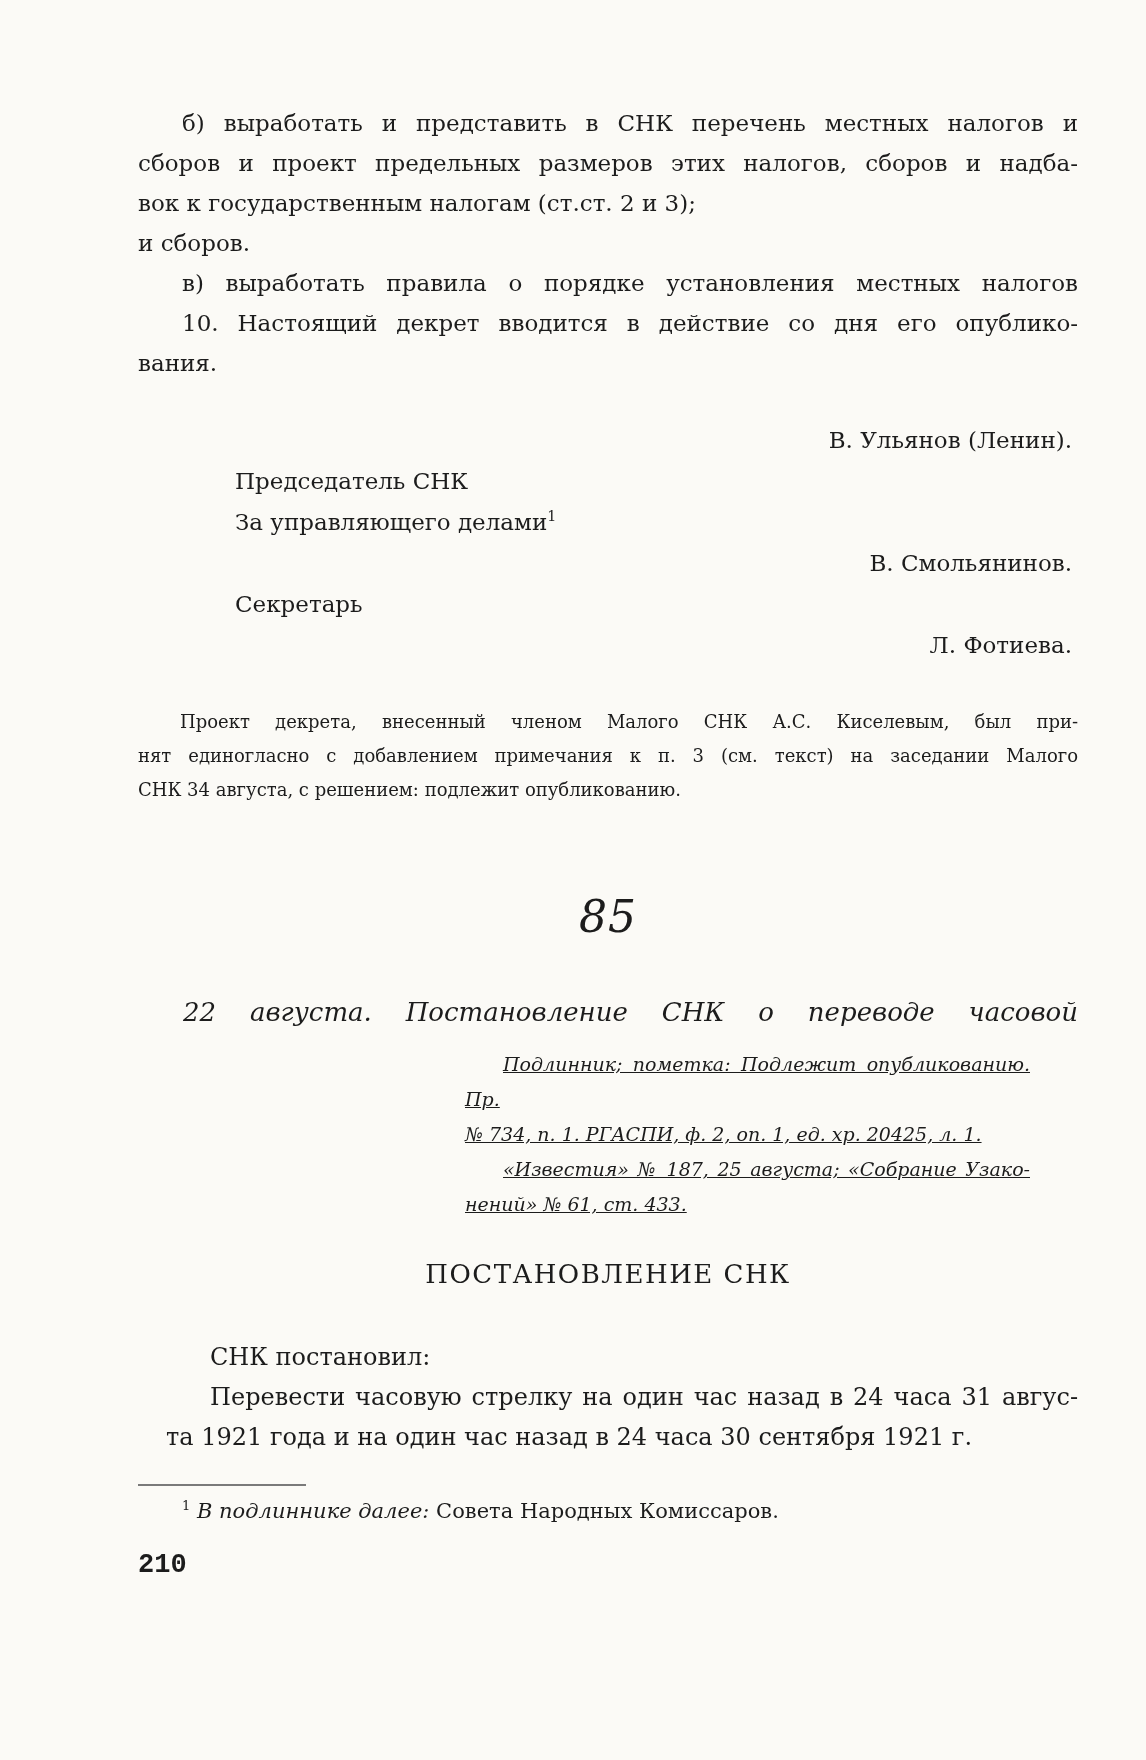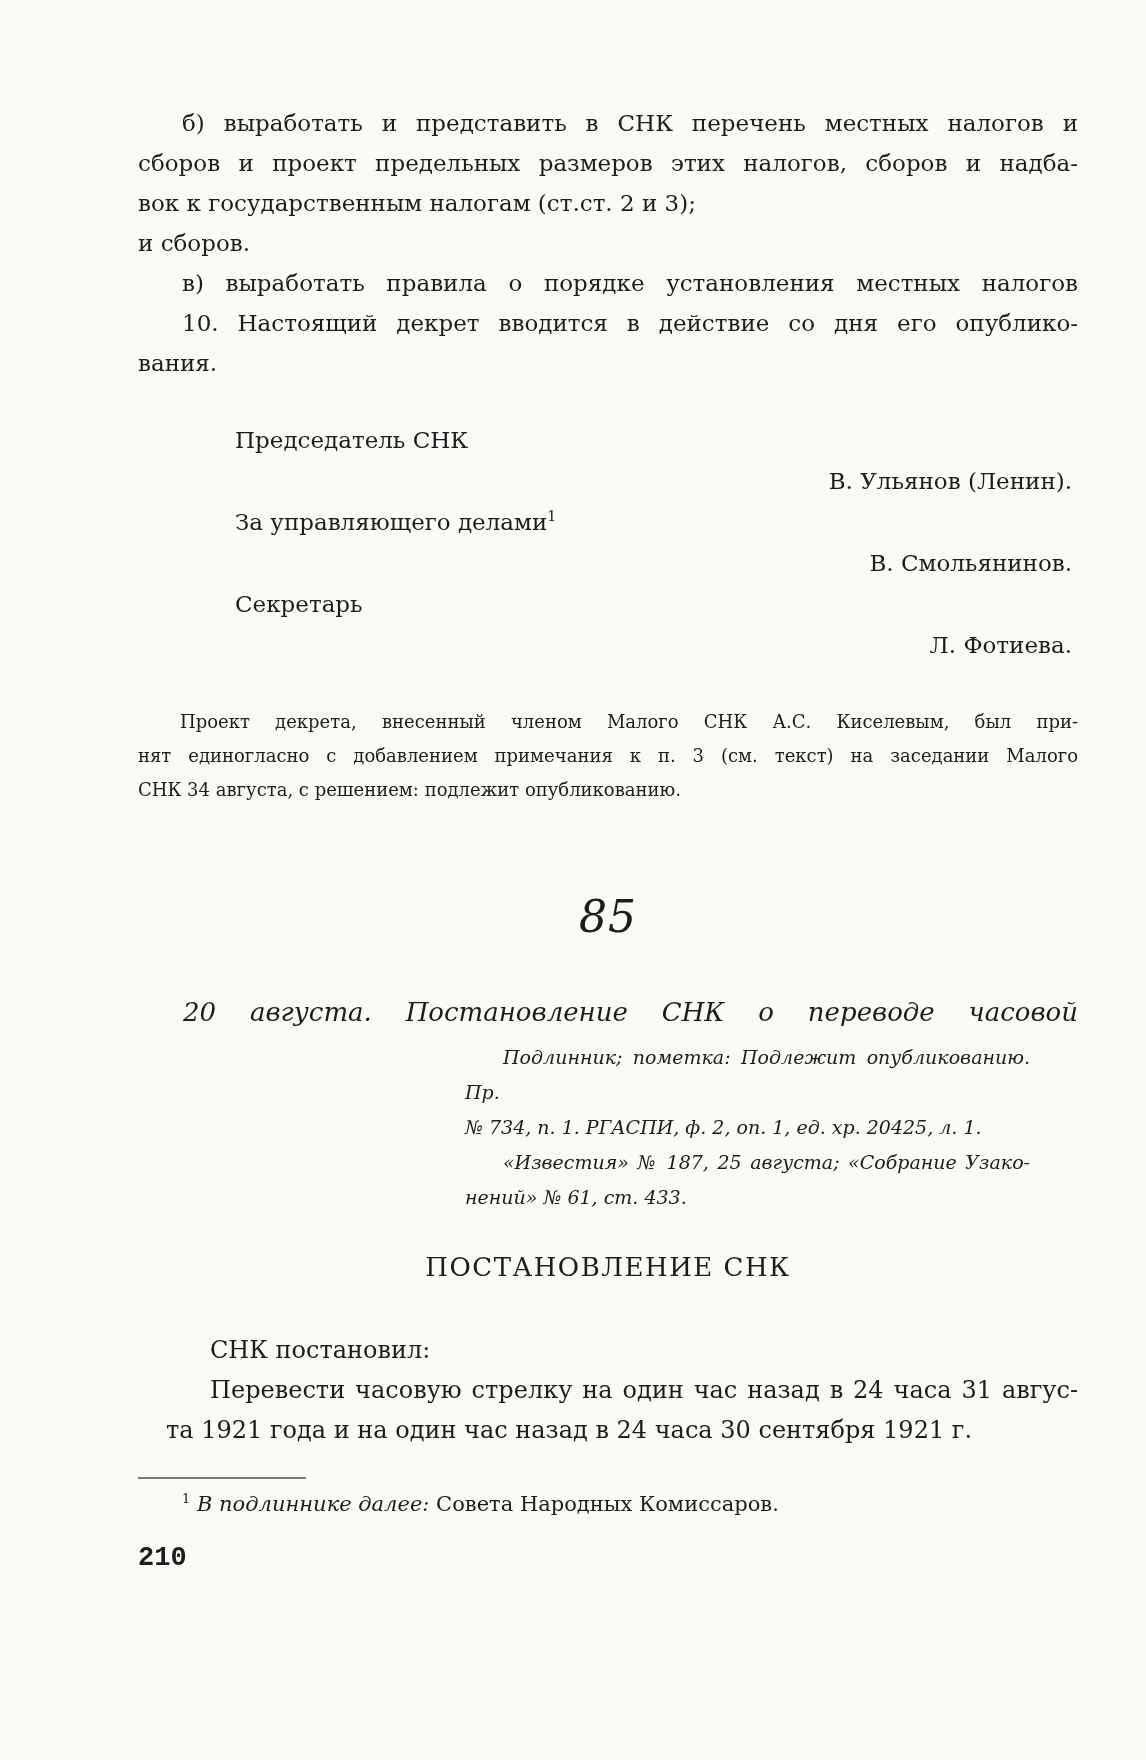--- a/index.html
+++ b/index.html
@@ -48,23 +48,24 @@
 
   .entry-heading { margin-top: 43px; }
   .entry-heading .l {
     line-height: 45px;
     font-size: 26px;
     font-style: italic;
   }
   .entry-heading .ind { text-indent: 45px; }
 
   .source-block {
-    margin-top: 5px;
+    margin-top: 12px;
     margin-left: 327px;
     width: 565px;
+    text-decoration: underline;
   }
   .source-block .l { line-height: 35px; font-size: 19px; font-style: italic; }
   .source-block .ind { text-indent: 38px; }
 
   .doc-heading {
     margin-top: 32px;
     line-height: 40px;
     font-size: 26px;
     letter-spacing: 1.5px;
     text-align: center;
@@ -102,39 +103,39 @@
     <div class="l just ind">б) выработать и представить в СНК перечень местных налогов и</div>
     <div class="l just">сборов и проект предельных размеров этих налогов, сборов и надба-</div>
     <div class="l">вок к государственным налогам (ст.ст. 2 и 3);</div>
     <div class="l">и сборов.</div>
     <div class="l just ind">в) выработать правила о порядке установления местных налогов</div>
     <div class="l just ind">10. Настоящий декрет вводится в действие со дня его опублико-</div>
     <div class="l">вания.</div>
   </div>
 
   <div class="sig-block">
+    <div class="sig-row sig-name">В. Ульянов (Ленин).</div>
     <div class="sig-row sig-role">Председатель СНК</div>
-    <div class="sig-row sig-name">В. Ульянов (Ленин).</div>
     <div class="sig-row sig-role"><span>За управляющего делами</span><sup>1</sup></div>
     <div class="sig-row sig-name">В. Смольянинов.</div>
     <div class="sig-row sig-role">Секретарь</div>
     <div class="sig-row sig-name">Л. Фотиева.</div>
   </div>
 
 
   <div class="note-block">
     <div class="l just ind">Проект декрета, внесенный членом Малого СНК А.С. Киселевым, был при-</div>
     <div class="l just">нят единогласно с добавлением примечания к п. 3 (см. текст) на заседании Малого</div>
     <div class="l">СНК 34 августа, с решением: подлежит опубликованию.</div>
   </div>
 
   <div class="entry-number">85</div>
 
   <div class="entry-heading">
-    <div class="l just ind">20 августа. Постановление СНК о переводе часовой</div>
+    <div class="l just ind">22 августа. Постановление СНК о переводе часовой</div>
   </div>
 
   <div class="source-block">
     <div class="l just ind">Подлинник; пометка: Подлежит опубликованию. Пр.</div>
     <div class="l">№ 734, п. 1. РГАСПИ, ф. 2, оп. 1, ед. хр. 20425, л. 1.</div>
     <div class="l just ind">«Известия» № 187, 25 августа; «Собрание Узако-</div>
     <div class="l">нений» № 61, ст. 433.</div>
   </div>
 
   <div class="doc-heading">ПОСТАНОВЛЕНИЕ СНК</div>

